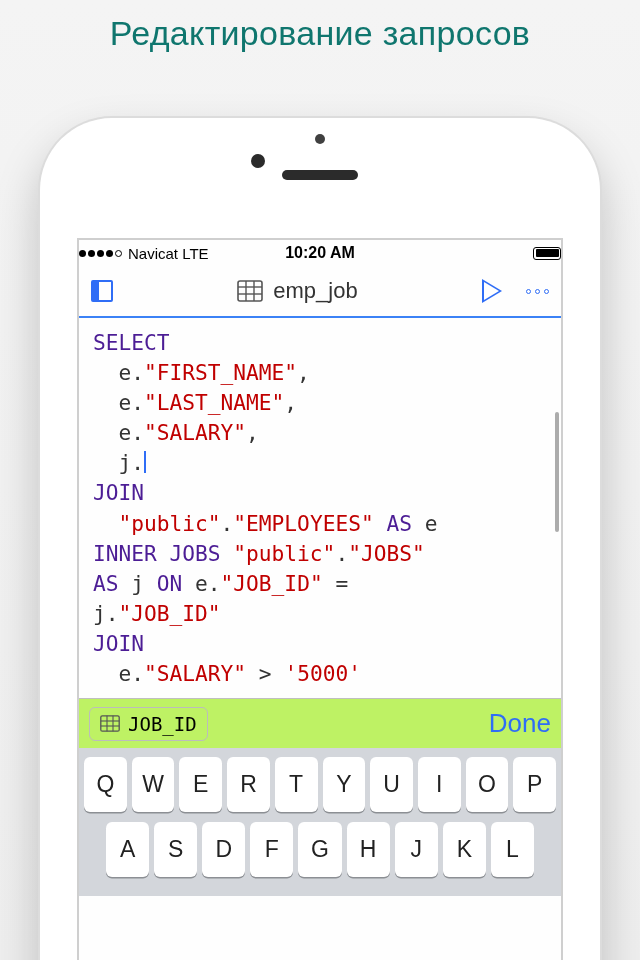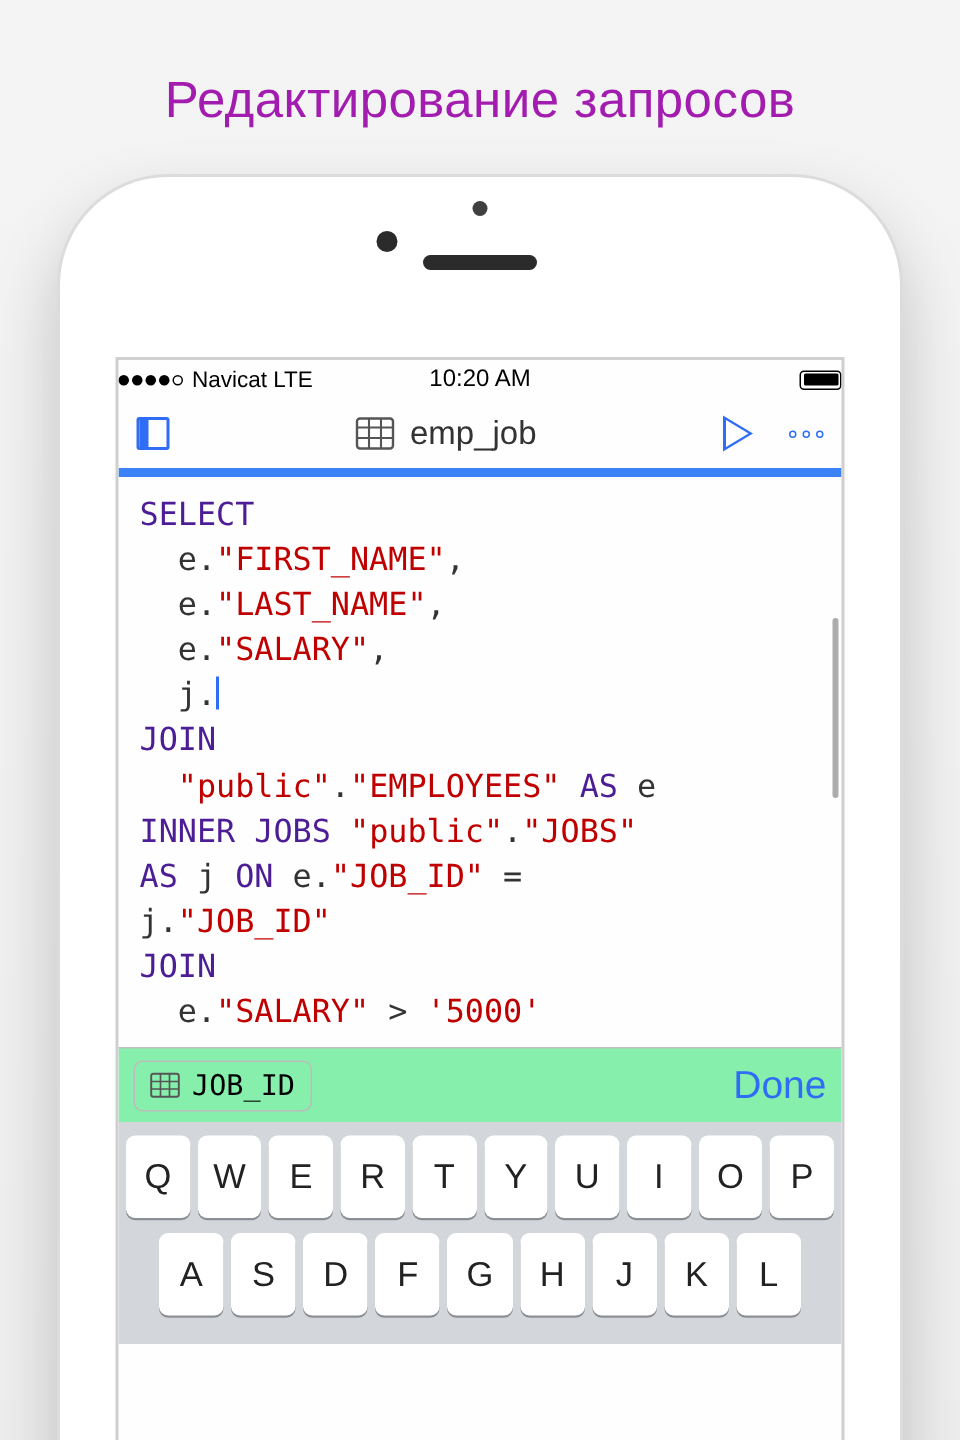--- a/index.html
+++ b/index.html
@@ -1,45 +1,45 @@
 <!DOCTYPE html>
 <html><head>
 <meta charset="utf-8">
 <style>
   * { box-sizing: border-box; margin: 0; padding: 0; }
   html, body { width: 640px; height: 960px; font-family: -apple-system, "Helvetica Neue", Arial, sans-serif; }
   body { background: linear-gradient(#f4f4f4,#eeeeee); overflow: hidden; }
 
-  .caption { text-align: center; font-size: 34px; color: #a21caf; padding: 48px 0 24px; letter-spacing: .3px; }
+  .caption { text-align: center; font-size: 34px; color: #0f766e; padding: 14px 0 24px; letter-spacing: .3px; }
 
   .phone {
     position: absolute; left: 50%; transform: translateX(-50%);
     top: 118px; width: 560px; height: 1120px;
     background: #fff; border-radius: 72px;
     box-shadow: 0 0 0 2px #dcdcdc, 0 22px 46px rgba(0,0,0,.22);
   }
   .speaker { position:absolute; left:50%; top:52px; transform:translateX(-50%); width:76px; height:10px; background:#2b2b2b; border-radius:5px; }
   .camera  { position:absolute; left:50%; top:36px; transform:translateX(-50%); width:14px; height:14px; background:#2b2b2b; border-radius:50%; margin-left:-62px; }
   .sensor  { position:absolute; left:50%; top:16px; transform:translateX(-50%); width:10px; height:10px; background:#404040; border-radius:50%; }
 
   .screen { position:absolute; left:37px; right:37px; top:120px; bottom:120px; background:#fefefe; border:2px solid #cfcfcf; overflow:hidden; }
 
   
   .status { height:26px; display:flex; align-items:center; font-size:15px; color:#000; padding:0 0; }
   .dots { display:flex; gap:2px; align-items:center; }
   .dot { width:7px; height:7px; border-radius:50%; background:#000; }
   .dot.hollow { background:#fff; border:1.3px solid #000; }
   .carrier { margin-left:6px; }
-  .clock { position:absolute; left:50%; transform:translateX(-50%); font-weight:400; font-size:16px; }
+  .clock { position:absolute; left:50%; transform:translateX(-50%); font-weight:700; font-size:16px; }
   .battery { margin-left:auto; width:28px; height:13px; border:1.5px solid #000; border-radius:3px; position:relative; }
   .battery::after { content:""; position:absolute; right:-4px; top:3px; width:2.5px; height:5px; background:#000; border-radius:0 2px 2px 0; }
   .battery .fill { position:absolute; inset:1.5px; background:#000; border-radius:1px; }
 
   
-  .toolbar { height:52px; border-bottom:6px solid #3b82f6; display:flex; align-items:center; padding:0 12px; gap:10px; }
+  .toolbar { height:52px; border-bottom:2px solid #3b82f6; display:flex; align-items:center; padding:0 12px; gap:10px; }
   .tb-side { color:#2f6df6; display:flex; align-items:center; }
   .tb-title { flex:1; display:flex; align-items:center; justify-content:center; gap:10px; font-size:22px; color:#333; }
   .spacer { flex:0 0 auto; }
 
   .icon-panel { width:22px; height:22px; border:2px solid #2f6df6; border-radius:2px; display:flex; }
   .icon-panel .bar { width:6px; background:#2f6df6; }
 
   .icon-table { display:inline-block; }
   .icon-table svg { display:block; }
 
@@ -50,21 +50,21 @@
   .icon-more span { width:5px; height:5px; border:1.5px solid #2f6df6; border-radius:50%; }
 
   
   .editor { padding:10px 4px 10px 14px; font-family: Menlo, Monaco, Consolas, monospace; font-size:21.2px; line-height:1.42; color:#333; position:relative; height:380px; overflow:hidden;}
   .kw { color:#4c1d95; }
   .str { color:#c00000; }
   .editor .scrollbar { position:absolute; right:2px; top:94px; width:4px; height:120px; background:rgba(0,0,0,.32); border-radius:2px; }
   .cursor { display:inline-block; width:2px; height:22px; background:#2f6df6; vertical-align:-3px; }
 
   
-  .suggestbar { height:50px; border-top:1px solid #bfbfbf; display:flex; align-items:center; padding:0 10px; gap:10px; background:#86efac;}
+  .suggestbar { height:50px; border-top:1px solid #bfbfbf; display:flex; align-items:center; padding:0 10px; gap:10px; background:#bef264;}
   .pill { display:flex; align-items:center; gap:8px; border:1px solid #bcbcbc; border-radius:6px; padding:5px 10px; font-family: Menlo, Monaco, Consolas, monospace; font-size:19px; }
   .done { margin-left:auto; color:#2f6df6; font-size:26px; }
 
   
   .kbd { background:#d3d6db; padding:9px 5px; }
   .krow { display:flex; gap:5px; justify-content:center; margin-bottom:10px; }
   .key { flex:1; max-width:44px; height:55px; background:#fff; border-radius:6px; box-shadow:0 1.5px 0 #8c8f94; display:flex; align-items:center; justify-content:center; font-size:23px; color:#222; }
   .krow.second { padding:0 22px; }
 
   svg { overflow:visible; }

